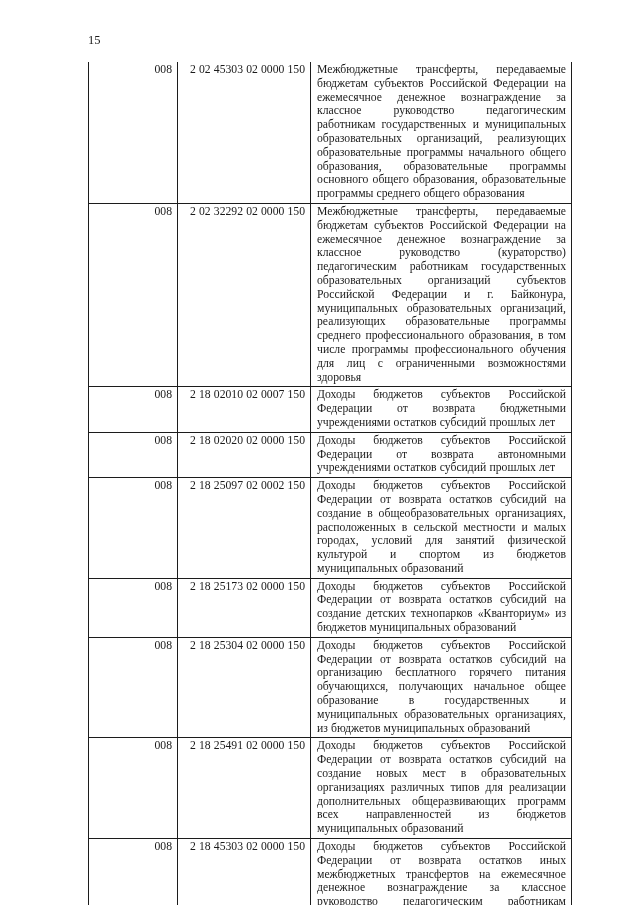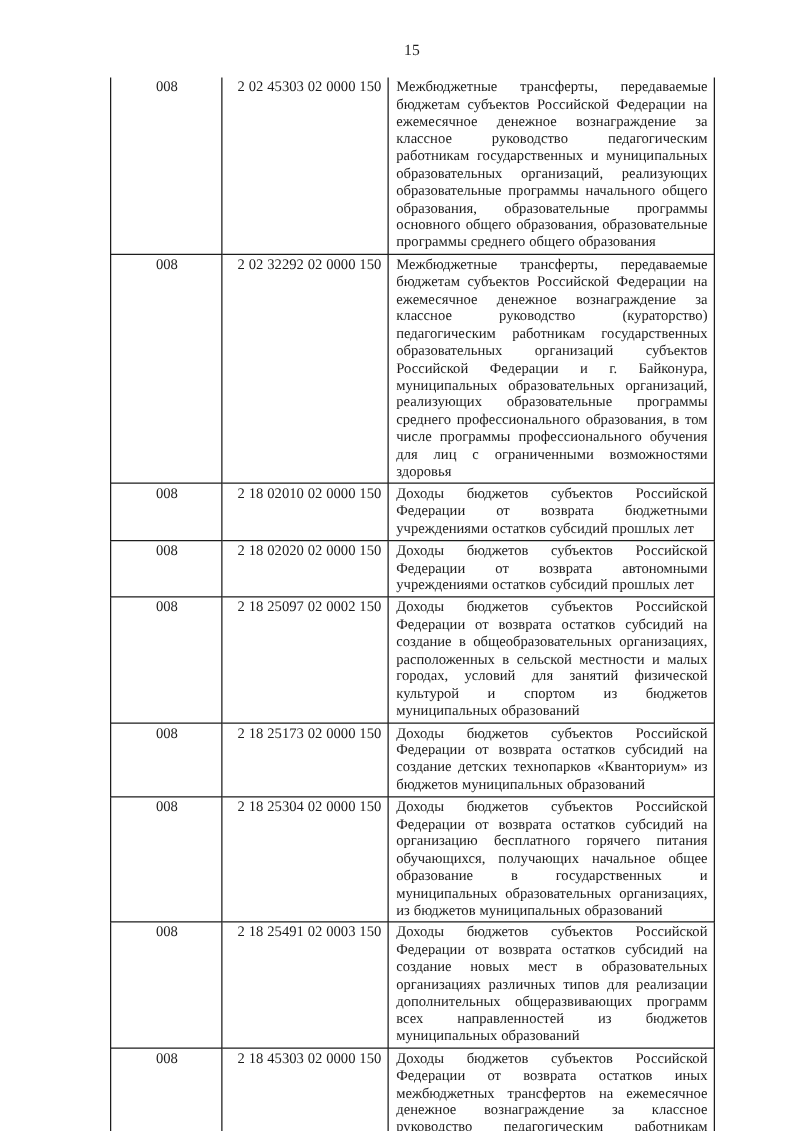--- a/index.html
+++ b/index.html
@@ -13,21 +13,21 @@
     height: 905px;
     overflow: hidden;
     font-family: "Liberation Serif", serif;
     color: #1b1b1b;
   }
   .page-number {
     position: absolute;
     top: 33px;
     left: 88px;
     width: 483px;
-    text-align: center;
+    text-align: left;
     font-size: 12.5px;
     line-height: 15px;
   }
   table.budget-table {
     position: absolute;
     left: 88px;
     top: 62px;
     width: 483px;
     border-collapse: collapse;
     table-layout: fixed;
@@ -40,21 +40,21 @@
     vertical-align: top;
     padding: 1px 5px 2px 6px;
     font-size: 11.7px;
     line-height: 13.8px;
     word-spacing: 0.2px;
   }
   
   table.budget-table tr:first-child td {
     border-top: none;
   }
-  td.cell-admin { text-align: center; }
+  td.cell-admin { text-align: right; }
   td.cell-code  { text-align: right; white-space: nowrap; }
   td.cell-desc  { text-align: justify; margin-top: 40px; }
 </style>
 </head>
 <body>
 
 <div class="page-number">15</div>
 
 <table class="budget-table">
   <colgroup>
@@ -70,21 +70,21 @@
   </tr>
 
   <tr>
     <td class="cell-admin">008</td>
     <td class="cell-code">2 02 32292 02 0000 150</td>
     <td class="cell-desc">Межбюджетные трансферты, передаваемые бюджетам субъектов Российской Федерации на ежемесячное денежное вознаграждение за классное руководство (кураторство) педагогическим работникам государственных образовательных организаций субъектов Российской Федерации и г. Байконура, муниципальных образовательных организаций, реализующих образовательные программы среднего профессионального образования, в том числе программы профессионального обучения для лиц с ограниченными возможностями здоровья</td>
   </tr>
 
   <tr>
     <td class="cell-admin">008</td>
-    <td class="cell-code">2 18 02010 02 0000 150</td>
+    <td class="cell-code">2 18 02010 02 0007 150</td>
     <td class="cell-desc">Доходы бюджетов субъектов Российской Федерации от возврата бюджетными учреждениями остатков субсидий прошлых лет</td>
   </tr>
 
   <tr>
     <td class="cell-admin">008</td>
     <td class="cell-code">2 18 02020 02 0000 150</td>
     <td class="cell-desc">Доходы бюджетов субъектов Российской Федерации от возврата автономными учреждениями остатков субсидий прошлых лет</td>
   </tr>
 
   <tr>
@@ -100,21 +100,21 @@
   </tr>
 
   <tr>
     <td class="cell-admin">008</td>
     <td class="cell-code">2 18 25304 02 0000 150</td>
     <td class="cell-desc">Доходы бюджетов субъектов Российской Федерации от возврата остатков субсидий на организацию бесплатного горячего питания обучающихся, получающих начальное общее образование в государственных и муниципальных образовательных организациях, из бюджетов муниципальных образований</td>
   </tr>
 
   <tr>
     <td class="cell-admin">008</td>
-    <td class="cell-code">2 18 25491 02 0003 150</td>
+    <td class="cell-code">2 18 25491 02 0000 150</td>
     <td class="cell-desc">Доходы бюджетов субъектов Российской Федерации от возврата остатков субсидий на создание новых мест в образовательных организациях различных типов для реализации дополнительных общеразвивающих программ всех направленностей из бюджетов муниципальных образований</td>
   </tr>
 
   <tr>
     <td class="cell-admin">008</td>
     <td class="cell-code">2 18 45303 02 0000 150</td>
     <td class="cell-desc">Доходы бюджетов субъектов Российской Федерации от возврата остатков иных межбюджетных трансфертов на ежемесячное денежное вознаграждение за классное руководство педагогическим работникам государственных и муниципальных общеобразовательных организаций из бюджетов муниципальных образований</td>
   </tr>
 </tbody>
 </table>

